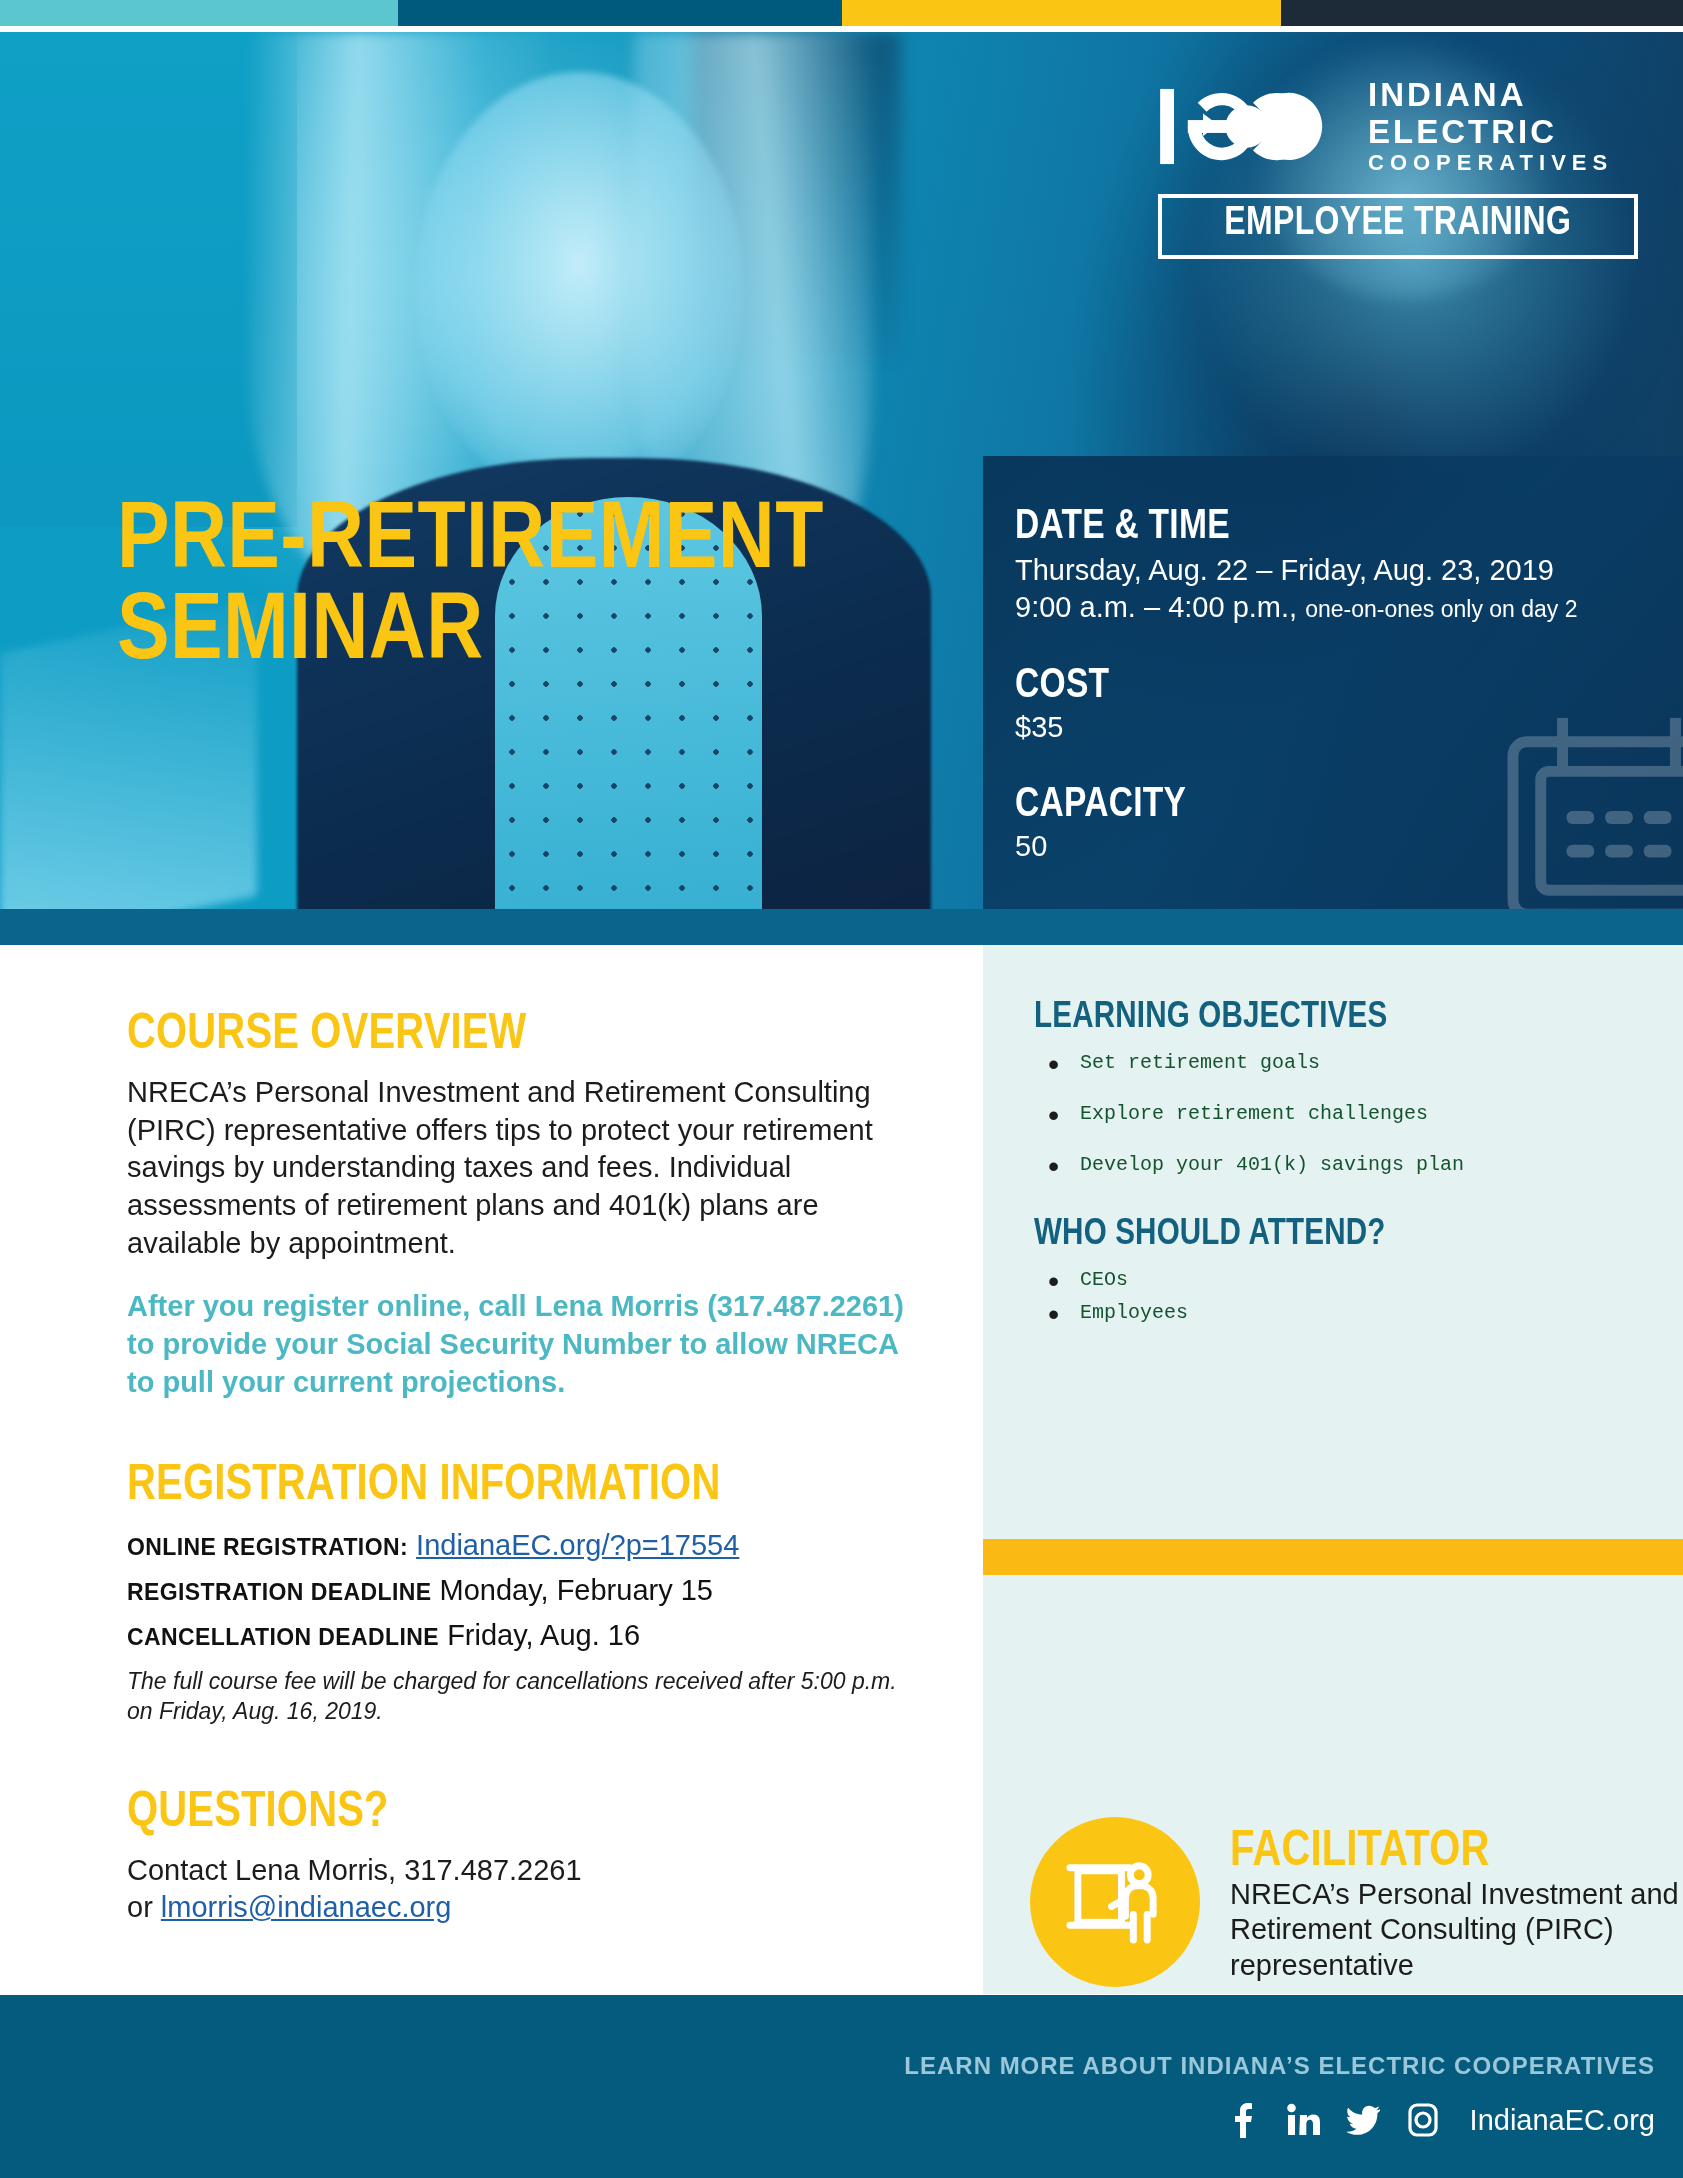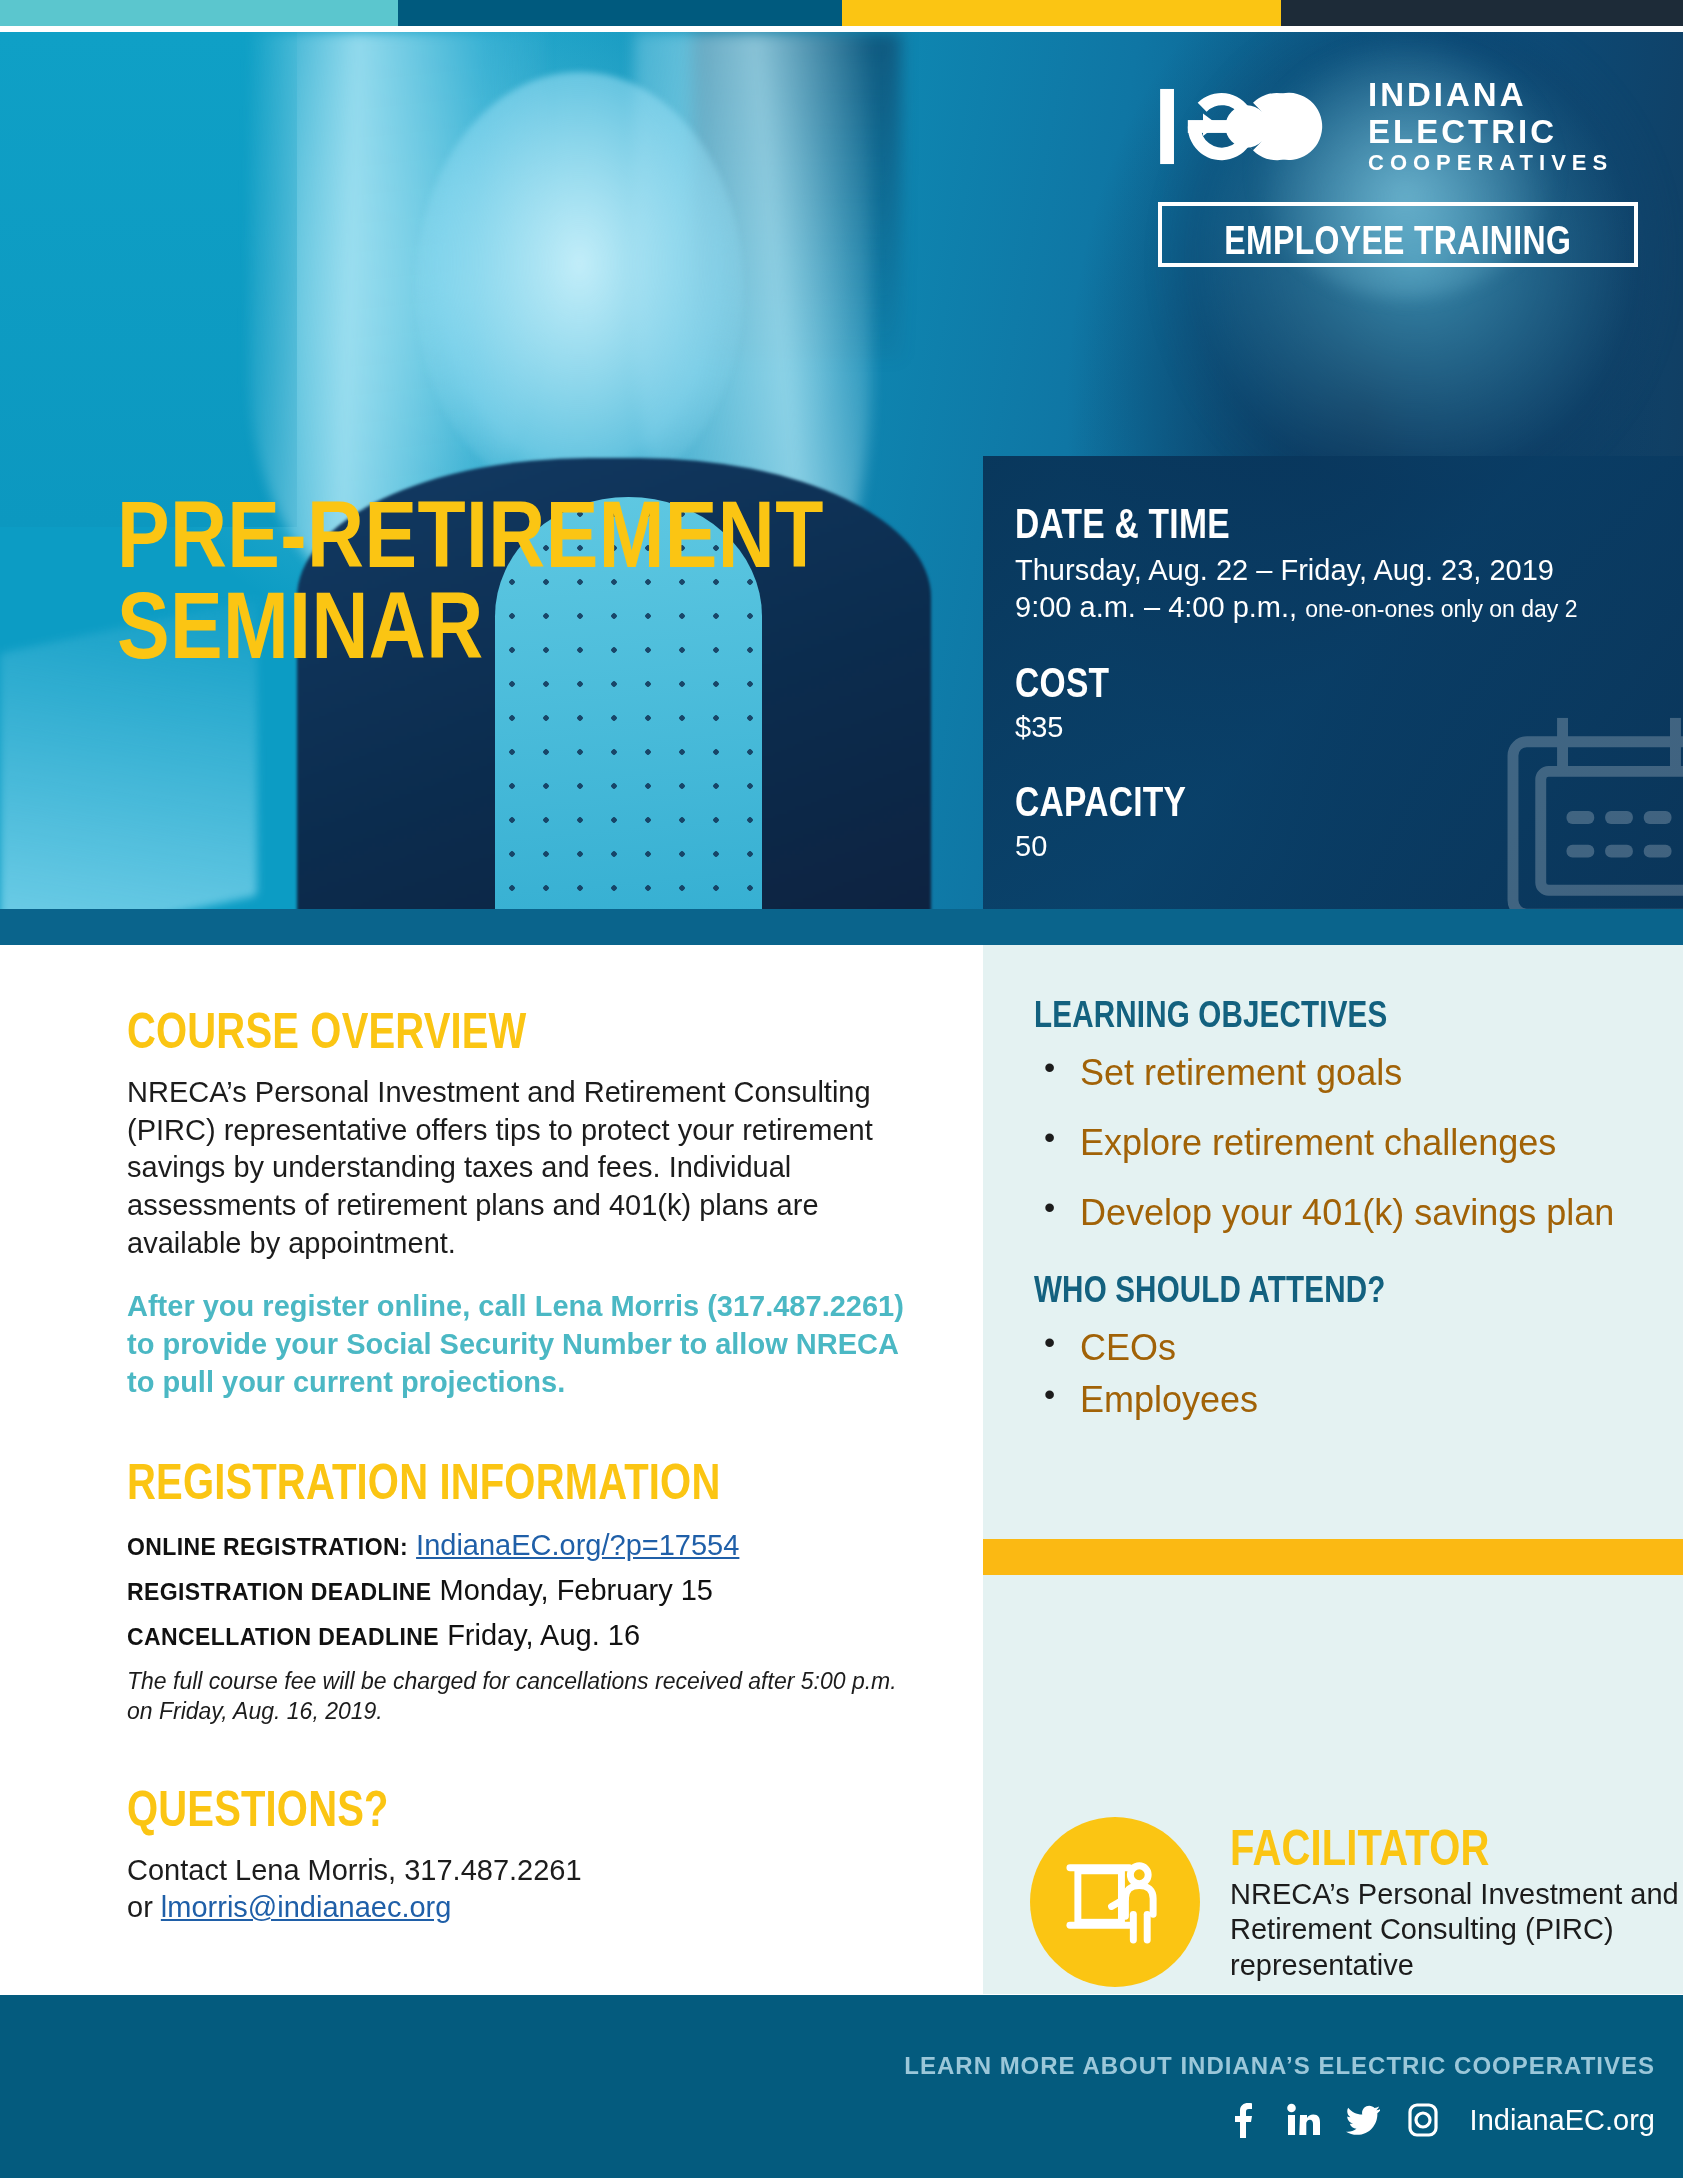--- a/index.html
+++ b/index.html
@@ -74,22 +74,22 @@
   .logo-wrap { position:absolute; right:45px; top:45px; width:480px; color:#fff; }
   .logo-row { display:flex; align-items:center; justify-content:flex-end; gap:16px; }
   .logo-mark { width:194px; height:83px; }
   .logo-words { line-height:1.12; text-align:left; }
   .logo-words .l1, .logo-words .l2 {
     font-family:"Liberation Sans", sans-serif;
     font-weight:bold; font-size:33px; letter-spacing:3px; color:#fff;
   }
   .logo-words .l2 { letter-spacing:6px; font-size:22px; }
   .badge {
-    margin-top:26px; border:4px solid #fff; height:65px;
-    display:flex; align-items:flex-end; justify-content:center;
+    margin-top:18px; border:4px solid #fff; height:65px;
+    display:flex; align-items:flex-start; justify-content:center;
   }
   .badge span {
     font-family:"Liberation Sans", sans-serif;
     font-weight:bold; font-size:40px; letter-spacing:0.4px; color:#fff;
     transform:scaleX(.80); transform-origin:center; white-space:nowrap;
   }
 
   
   .hero-title { position:absolute; left:117px; top:457px; }
   .hero-title div {
@@ -148,22 +148,22 @@
     font-family:"Liberation Sans", sans-serif; font-weight:bold;
     font-size:23px; letter-spacing:0.4px; color:#111;
     text-transform:uppercase;
   }
   a.link { color:#1F5FA8; text-decoration:underline; }
   .fineprint { font-style:italic; font-size:23px; line-height:1.32; color:#1C1C1C; margin-top:10px; font-weight:300;}
 
   
   .rpad { padding:51px 40px 0 51px; }
   ul.bul { list-style:none; margin:0 0 0 6px; padding:0; }
-  ul.bul li { position:relative; padding-left:40px; font-size:36px; color:#a16207;
-              line-height:1.2; font-weight:300; }
+  ul.bul li { position:relative; padding-left:40px; font-size:20px; color:#14532d;
+              line-height:1.2; font-weight:300;font-family:Liberation Mono, monospace; }
   ul.bul.spaced li { margin-bottom:27px; }
   ul.bul.tight li { margin-bottom:9px; }
   ul.bul li::before { content:"•"; position:absolute; left:4px; top:-3px; font-size:32px; color:#1C1C1C; }
 
   .facil { position:absolute; left:1030px; top:1817px; width:653px; display:flex; gap:30px; }
   .facil-circle { width:170px; height:170px; border-radius:50%; background:#FBC513;
                   flex:0 0 170px; display:flex; align-items:center; justify-content:center; }
   .facil-text { padding-top:6px; }
   .facil-text h2 { margin-bottom:4px; }
   .facil-text p { font-size:29px; line-height:1.22; color:#1C1C1C; font-weight:300; }

